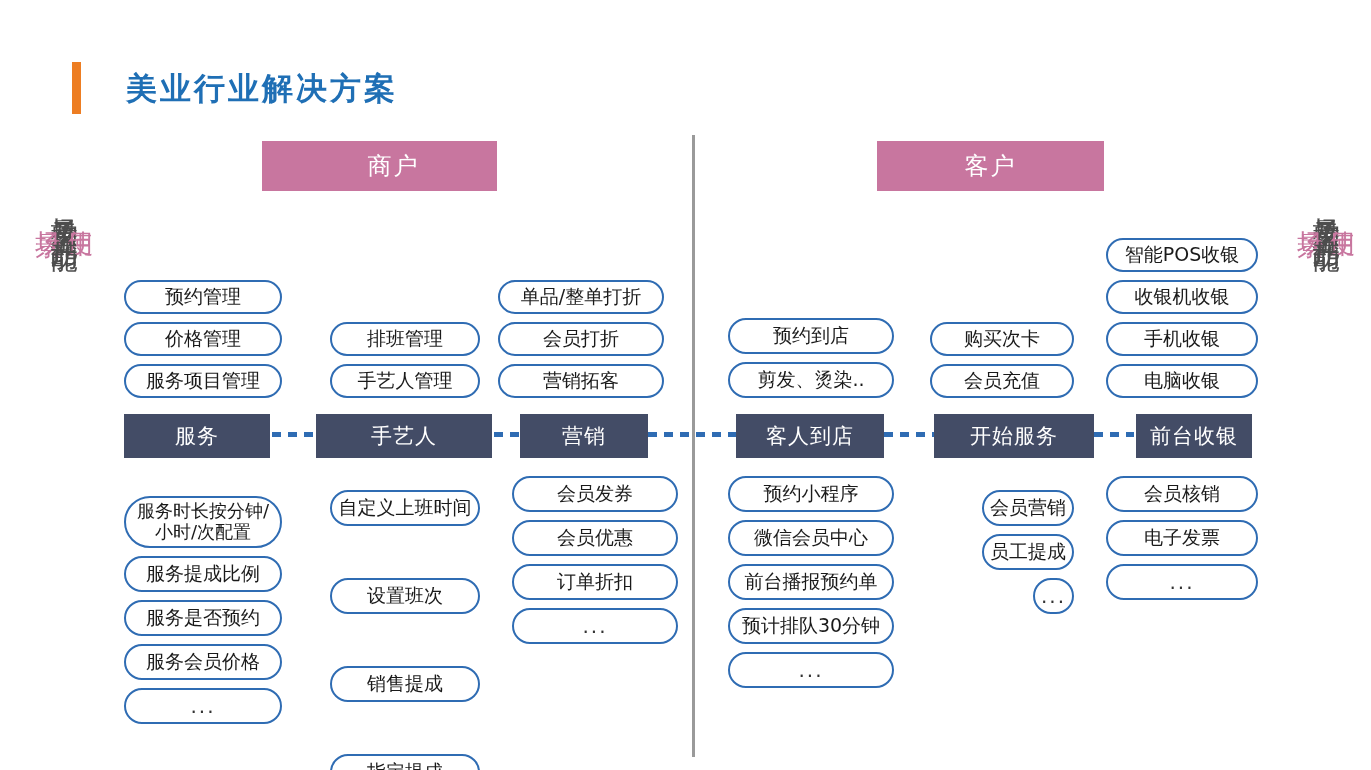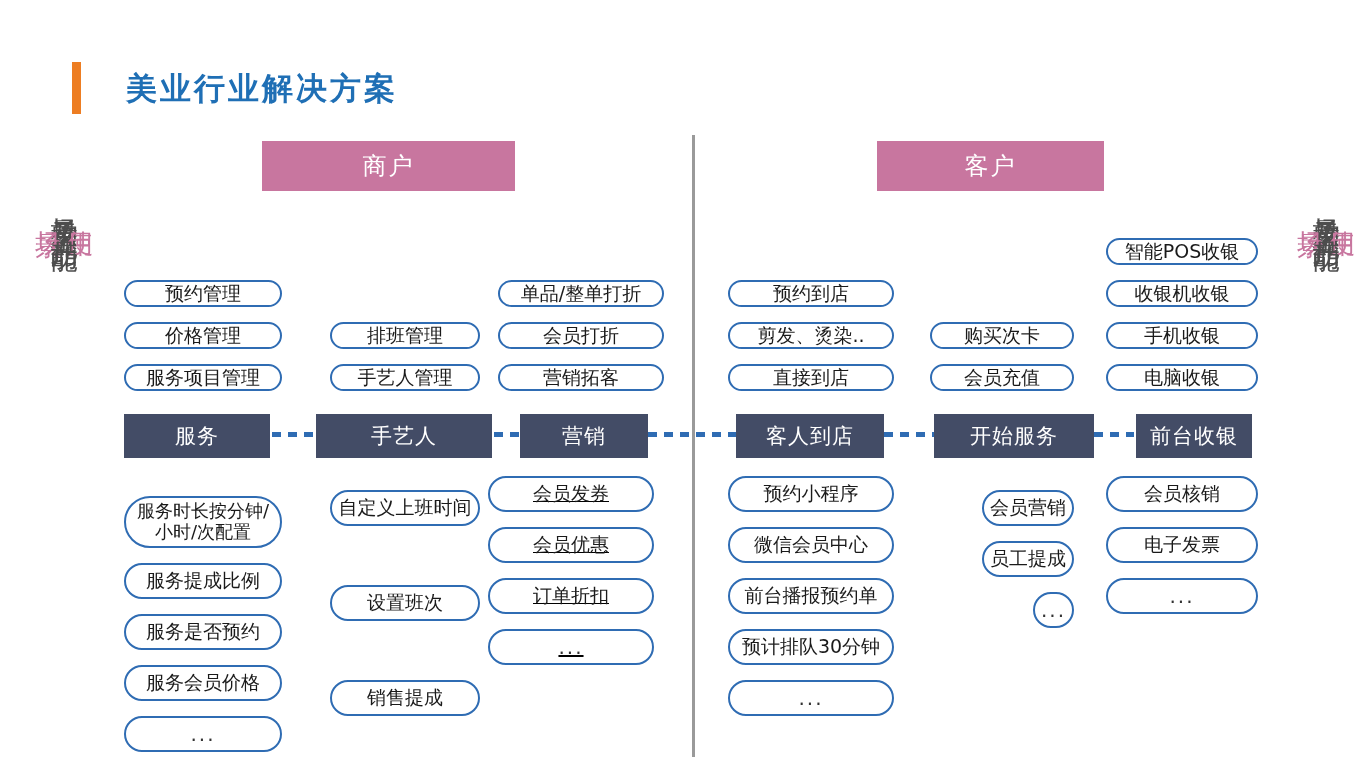--- a/index.html
+++ b/index.html
@@ -22,21 +22,21 @@
   
   .divider{position:absolute;left:692px;top:135px;width:3px;height:622px;background:#9a9a9a;}
 
   
   .group-tab{
     position:absolute;height:50px;background:#C8769F;
     color:#ffffff;font-size:24px;
     display:flex;align-items:center;justify-content:center;
     letter-spacing:2px;
   }
-  #tab-merchant{left:262px;top:141px;width:253px;}
+  #tab-merchant{left:262px;top:141px;width:207px;padding-left:28px;}
   #tab-customer{left:877px;top:141px;width:227px;}
 
   
   .side-label{position:absolute;display:flex;flex-direction:column;align-items:center;}
   .side-col{
     writing-mode:vertical-rl;text-orientation:upright;
     font-size:27px;color:#4d4d4d;line-height:1.22;letter-spacing:2px;
     font-family:"DejaVu Sans","Liberation Sans",sans-serif;
   }
   .side-col.pink{color:#C8769F;font-size:26px;}
@@ -44,21 +44,21 @@
   #side-left{left:32px;top:196px;}
   #side-right{left:1294px;top:196px;}
   .side-label .blk{margin-bottom:4px;}
 
   
   .col{position:absolute;}
   .pill{
     border:2.4px solid #2F6CB3;border-radius:22px;background:#ffffff;
     color:#1a1a1a;font-size:19px;
     display:flex;align-items:center;justify-content:center;text-align:center;
-    box-sizing:border-box;height:36px;margin-bottom:15px;
+    box-sizing:border-box;height:36px;margin-bottom:8px;
     font-family:"DejaVu Sans","Liberation Sans",sans-serif;
     line-height:1.15;
     padding:0 6px;
   }
   .pill.two-line{height:52px;border-radius:26px;font-size:18px;}
   .pill.dots{color:#333;font-size:20px;letter-spacing:2px;}
   .bar{
     background:#434C66;color:#ffffff;font-size:21px;height:44px;
     display:flex;align-items:center;justify-content:center;
     letter-spacing:1px;box-sizing:border-box;
@@ -136,30 +136,29 @@
       <div class="pill">销售提成</div>
       <div class="pill">指定提成</div>
       <div class="pill dots">...</div>
     </div>
     <div class="col top-stack" style="left: 498px; width: 166px; top: 280px; height: 126px;">
       <div class="pill">单品/整单打折</div>
       <div class="pill">会员打折</div>
       <div class="pill">营销拓客</div>
     </div>
     <div class="col bar" style="left: 520px; width: 128px; top: 414px;">营销</div>
-    <div class="col bot-stack" style="left: 488px; width: 166px; top: 466px; text-decoration: underline;">
+    <div class="col bot-stack" style="left: 512px; width: 166px; top: 466px;">
       <div class="pill">会员发券</div>
       <div class="pill">会员优惠</div>
       <div class="pill">订单折扣</div>
       <div class="pill dots">...</div>
     </div>
     <div class="col top-stack" style="left: 728px; width: 166px; top: 280px; height: 126px;">
       <div class="pill">预约到店</div>
       <div class="pill">剪发、烫染..</div>
-      <div class="pill">直接到店</div>
     </div>
     <div class="col bar" style="left: 736px; width: 148px; top: 414px;">客人到店</div>
     <div class="col bot-stack" style="left: 728px; width: 166px; top: 466px;">
       <div class="pill">预约小程序</div>
       <div class="pill">微信会员中心</div>
       <div class="pill">前台播报预约单</div>
       <div class="pill">预计排队30分钟</div>
       <div class="pill dots">...</div>
     </div>
     <div class="col top-stack" style="left: 930px; width: 144px; top: 322px; height: 84px;">

